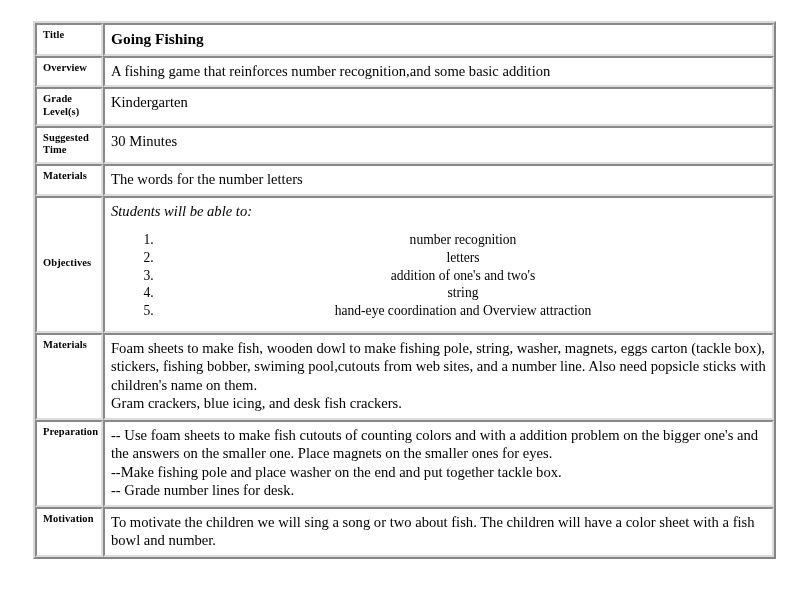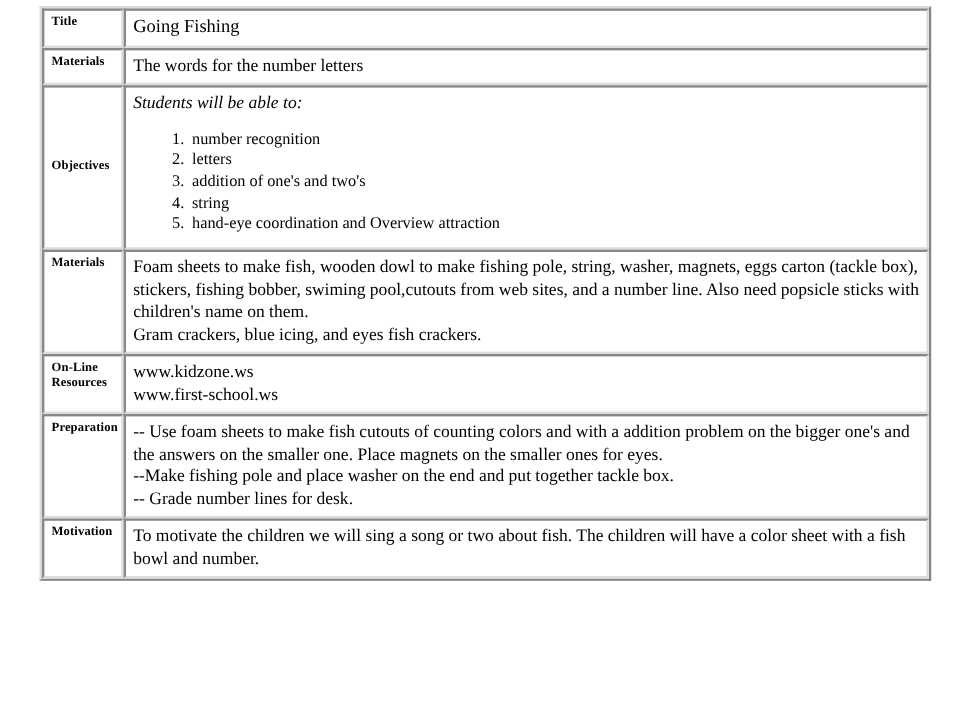--- a/index.html
+++ b/index.html
@@ -12,21 +12,21 @@
     height: 600px;
     overflow: hidden;
     font-family: "Liberation Serif", "DejaVu Serif", serif;
   }
 
   .page {
     position: relative;
     width: 800px;
     height: 600px;
     box-sizing: border-box;
-    padding: 5px 24px 0 33px;
+    padding: 21px 24px 0 33px;
   }
 
   table.lesson-plan {
     width: 743px;
     border-collapse: separate;
     border-spacing: 0;
     border: 2px outset #d9d9d9;
     background: #ffffff;
     table-layout: fixed;
   }
@@ -55,50 +55,69 @@
 
   td.value {
     font-size: 14.6px;
     line-height: 1.27;
     color: #000000;
     padding-left: 8px;
     padding-top: 5px;
   }
 
   td.value.title-cell {
-    font-weight: normal;
+    font-weight: bold;
     font-size: 15.4px;
   }
 
   .val-line { display: block; }
 
   ol.objectives {
     margin: 11px 0 6px 0;
     padding-left: 46px;
     font-size: 13.6px;
     line-height: 1.30;
+    text-align: center;
   }
   ol.objectives li { padding-left: 3px; }
 
   .intro-line { display: block; margin-bottom: 0; font-style: italic; }
 </style>
 </head>
 <body>
 
 <div class="page">
   <table class="lesson-plan">
     <colgroup>
       <col class="label-col">
       <col>
     </colgroup>
     <tbody>
         <tr>
           <td class="label">Title</td>
           <td class="value title-cell">
             <span class="val-line">Going Fishing</span>
+          </td>
+        </tr>
+        <tr>
+          <td class="label">Overview</td>
+          <td class="value">
+            <span class="val-line">A fishing game that reinforces number recognition,and some basic addition</span>
+          </td>
+        </tr>
+        <tr>
+          <td class="label">Grade Level(s)</td>
+          <td class="value">
+            <span class="val-line">Kindergarten</span>
+          </td>
+        </tr>
+        <tr>
+          <td class="label">Suggested Time</td>
+          <td class="value">
+            <span class="val-line">30 Minutes</span>
           </td>
         </tr>
         <tr>
           <td class="label">Materials</td>
           <td class="value">
             <span class="val-line">The words for the number letters</span>
           </td>
         </tr>
         <tr>
           <td class="label mid">Objectives</td>
@@ -110,28 +129,21 @@
               <li>addition of one's and two's</li>
               <li>string</li>
               <li>hand-eye coordination and Overview attraction</li>
             </ol>
           </td>
         </tr>
         <tr>
           <td class="label">Materials</td>
           <td class="value">
             <span class="val-line">Foam sheets to make fish, wooden dowl to make fishing pole, string, washer, magnets, eggs carton (tackle box), stickers, fishing bobber, swiming pool,cutouts from web sites, and a number line. Also need popsicle sticks with children's name on them.</span>
-            <span class="val-line">Gram crackers, blue icing, and eyes fish crackers.</span>
-          </td>
-        </tr>
-        <tr>
-          <td class="label">On-Line Resources</td>
-          <td class="value">
-            <span class="val-line">www.kidzone.ws</span>
-            <span class="val-line">www.first-school.ws</span>
+            <span class="val-line">Gram crackers, blue icing, and desk fish crackers.</span>
           </td>
         </tr>
         <tr>
           <td class="label">Preparation</td>
           <td class="value">
             <span class="val-line">-- Use foam sheets to make fish cutouts of counting colors and with a addition problem on the bigger one's and the answers on the smaller one. Place magnets on the smaller ones for eyes.</span>
             <span class="val-line">--Make fishing pole and place washer on the end and put together tackle box.</span>
             <span class="val-line">-- Grade number lines for desk.</span>
           </td>
         </tr>

